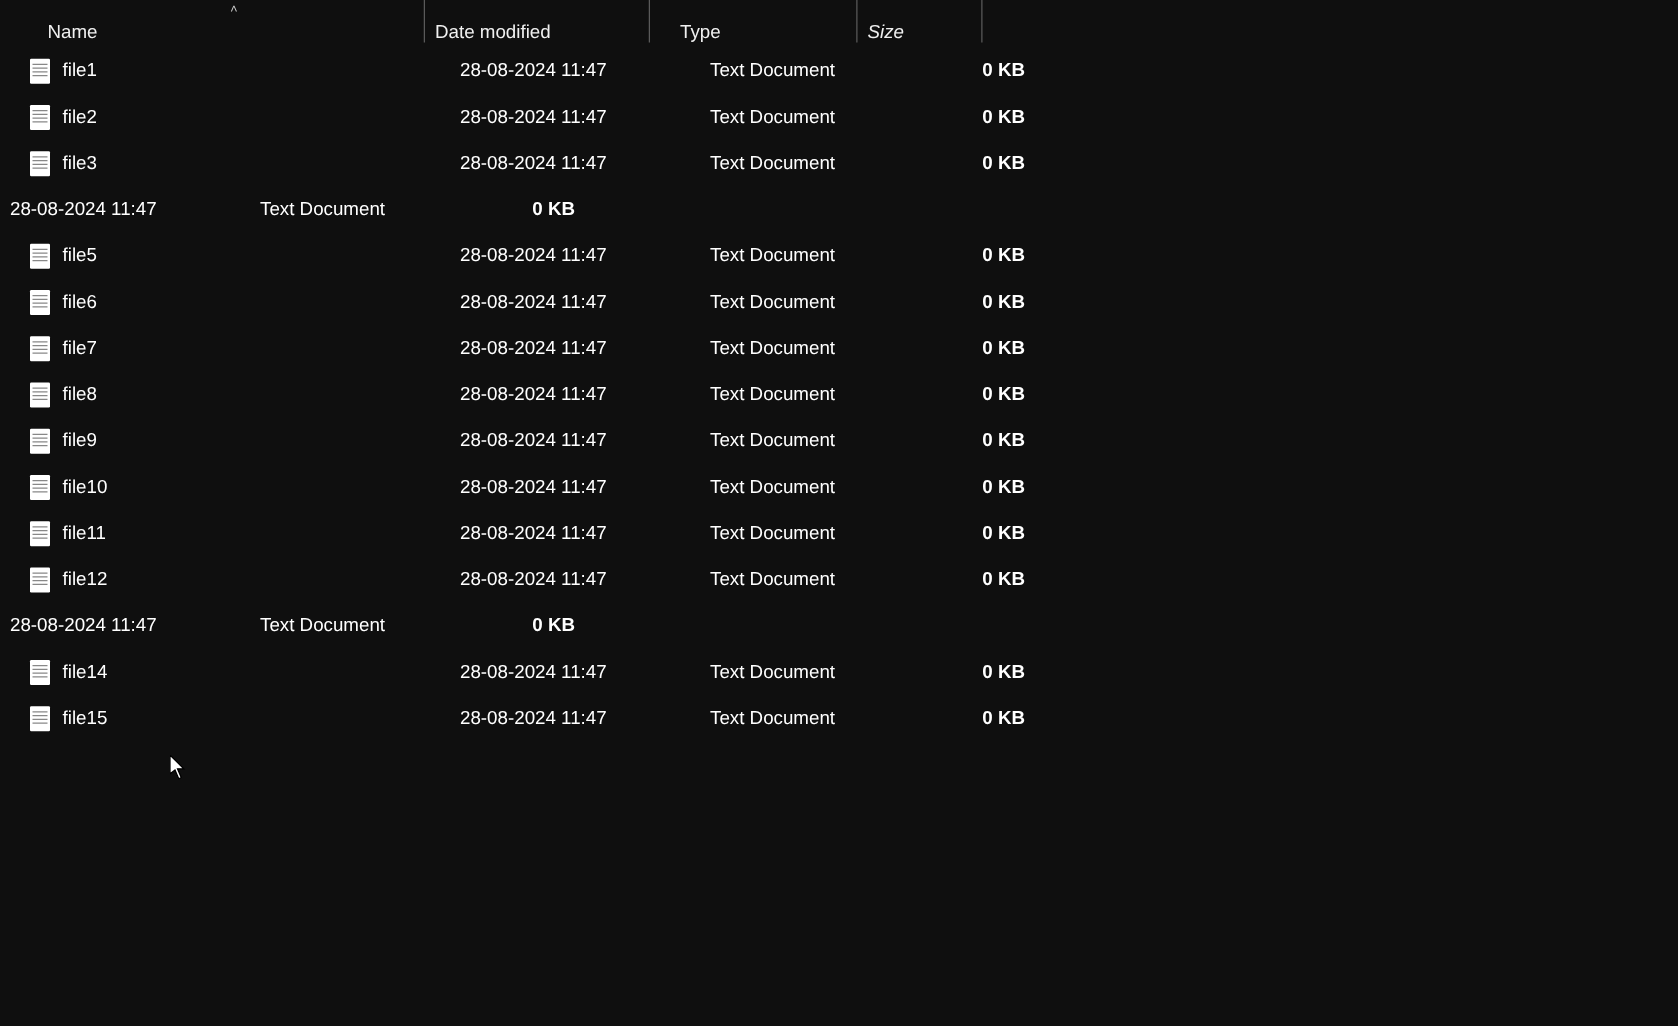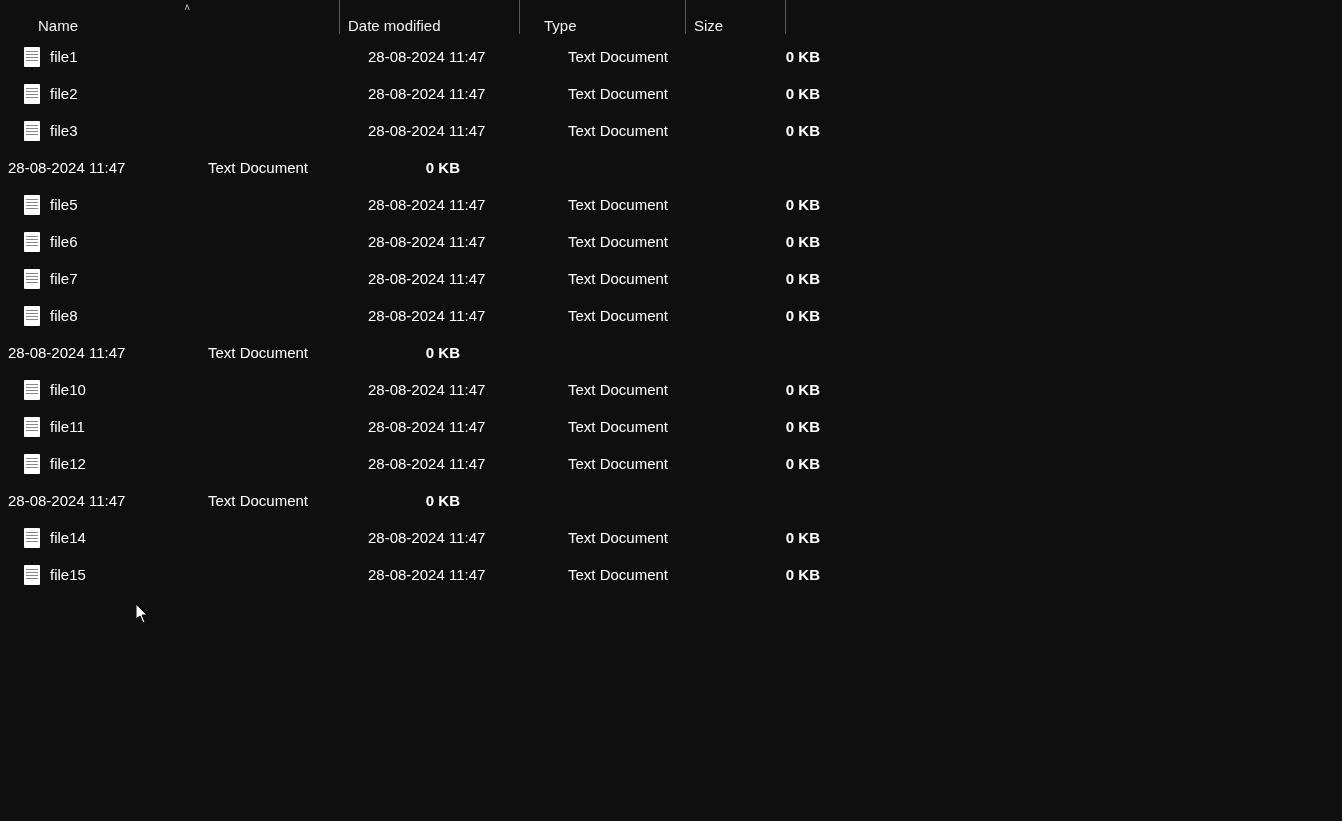--- a/index.html
+++ b/index.html
@@ -24,21 +24,21 @@
   }
   .col {
     position: relative;
     height: 100%;
     display: flex;
     align-items: flex-end;
   }
   .col-name   { width: 340px; padding-left: 38px; }
   .col-date   { width: 180px; padding-left: 8px; }
   .col-type   { width: 150px; padding-left: 8px; margin-left: 16px; }
-  .col-size   { width: 100px; padding-left: 8px; }
+  .col-size   { width: 100px; padding-left: 8px; font-style: italic; }
   .header-row .col::after {
     content: "";
     position: absolute;
     right: 0;
     top: 0;
     bottom: 0;
     width: 1px;
     background: #5a5a5a;
   }
   .header-row .col {
@@ -184,20 +184,24 @@
       <div class="file-row">
         <div class="cell cell-name">
           <span class="file-icon"></span>
           <span>file8</span>
         </div>
         <div class="cell cell-date">28-08-2024 11:47</div>
         <div class="cell cell-type">Text Document</div>
         <div class="cell cell-size">0 KB</div>
       </div>
       <div class="file-row">
+        <div class="cell cell-name">
+          <span class="file-icon"></span>
+          <span>file9</span>
+        </div>
         <div class="cell cell-date">28-08-2024 11:47</div>
         <div class="cell cell-type">Text Document</div>
         <div class="cell cell-size">0 KB</div>
       </div>
       <div class="file-row">
         <div class="cell cell-name">
           <span class="file-icon"></span>
           <span>file10</span>
         </div>
         <div class="cell cell-date">28-08-2024 11:47</div>

